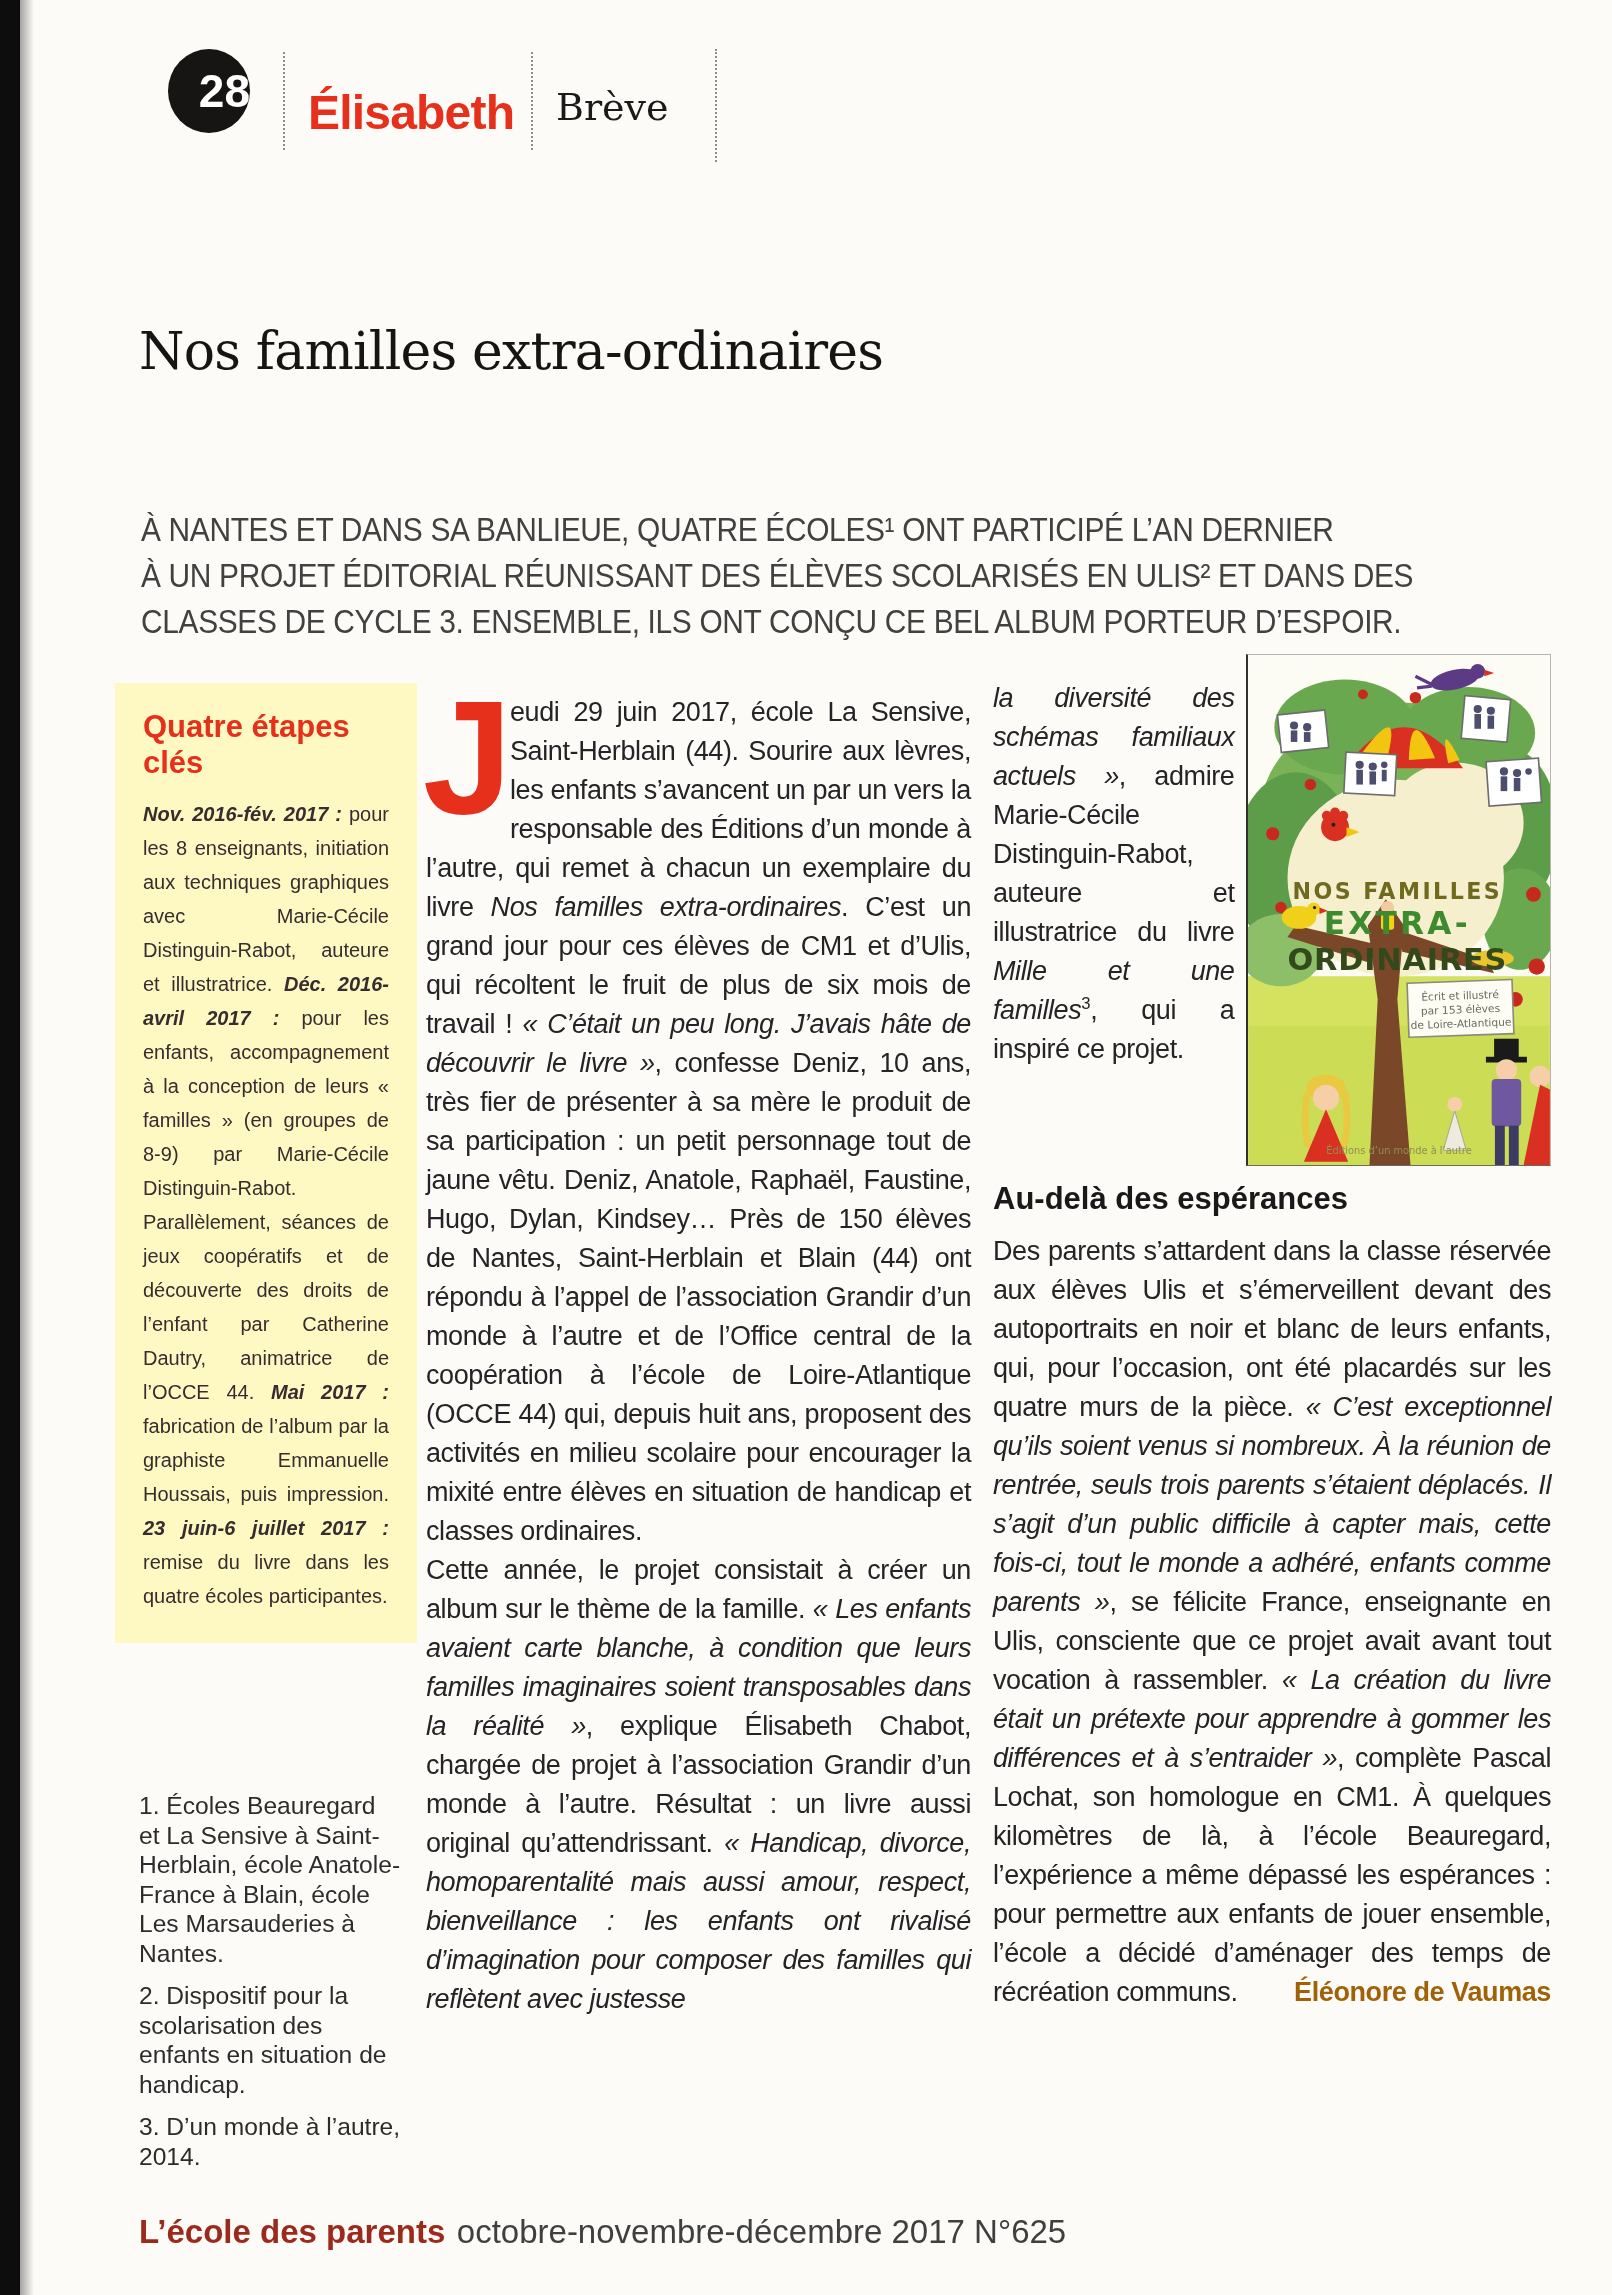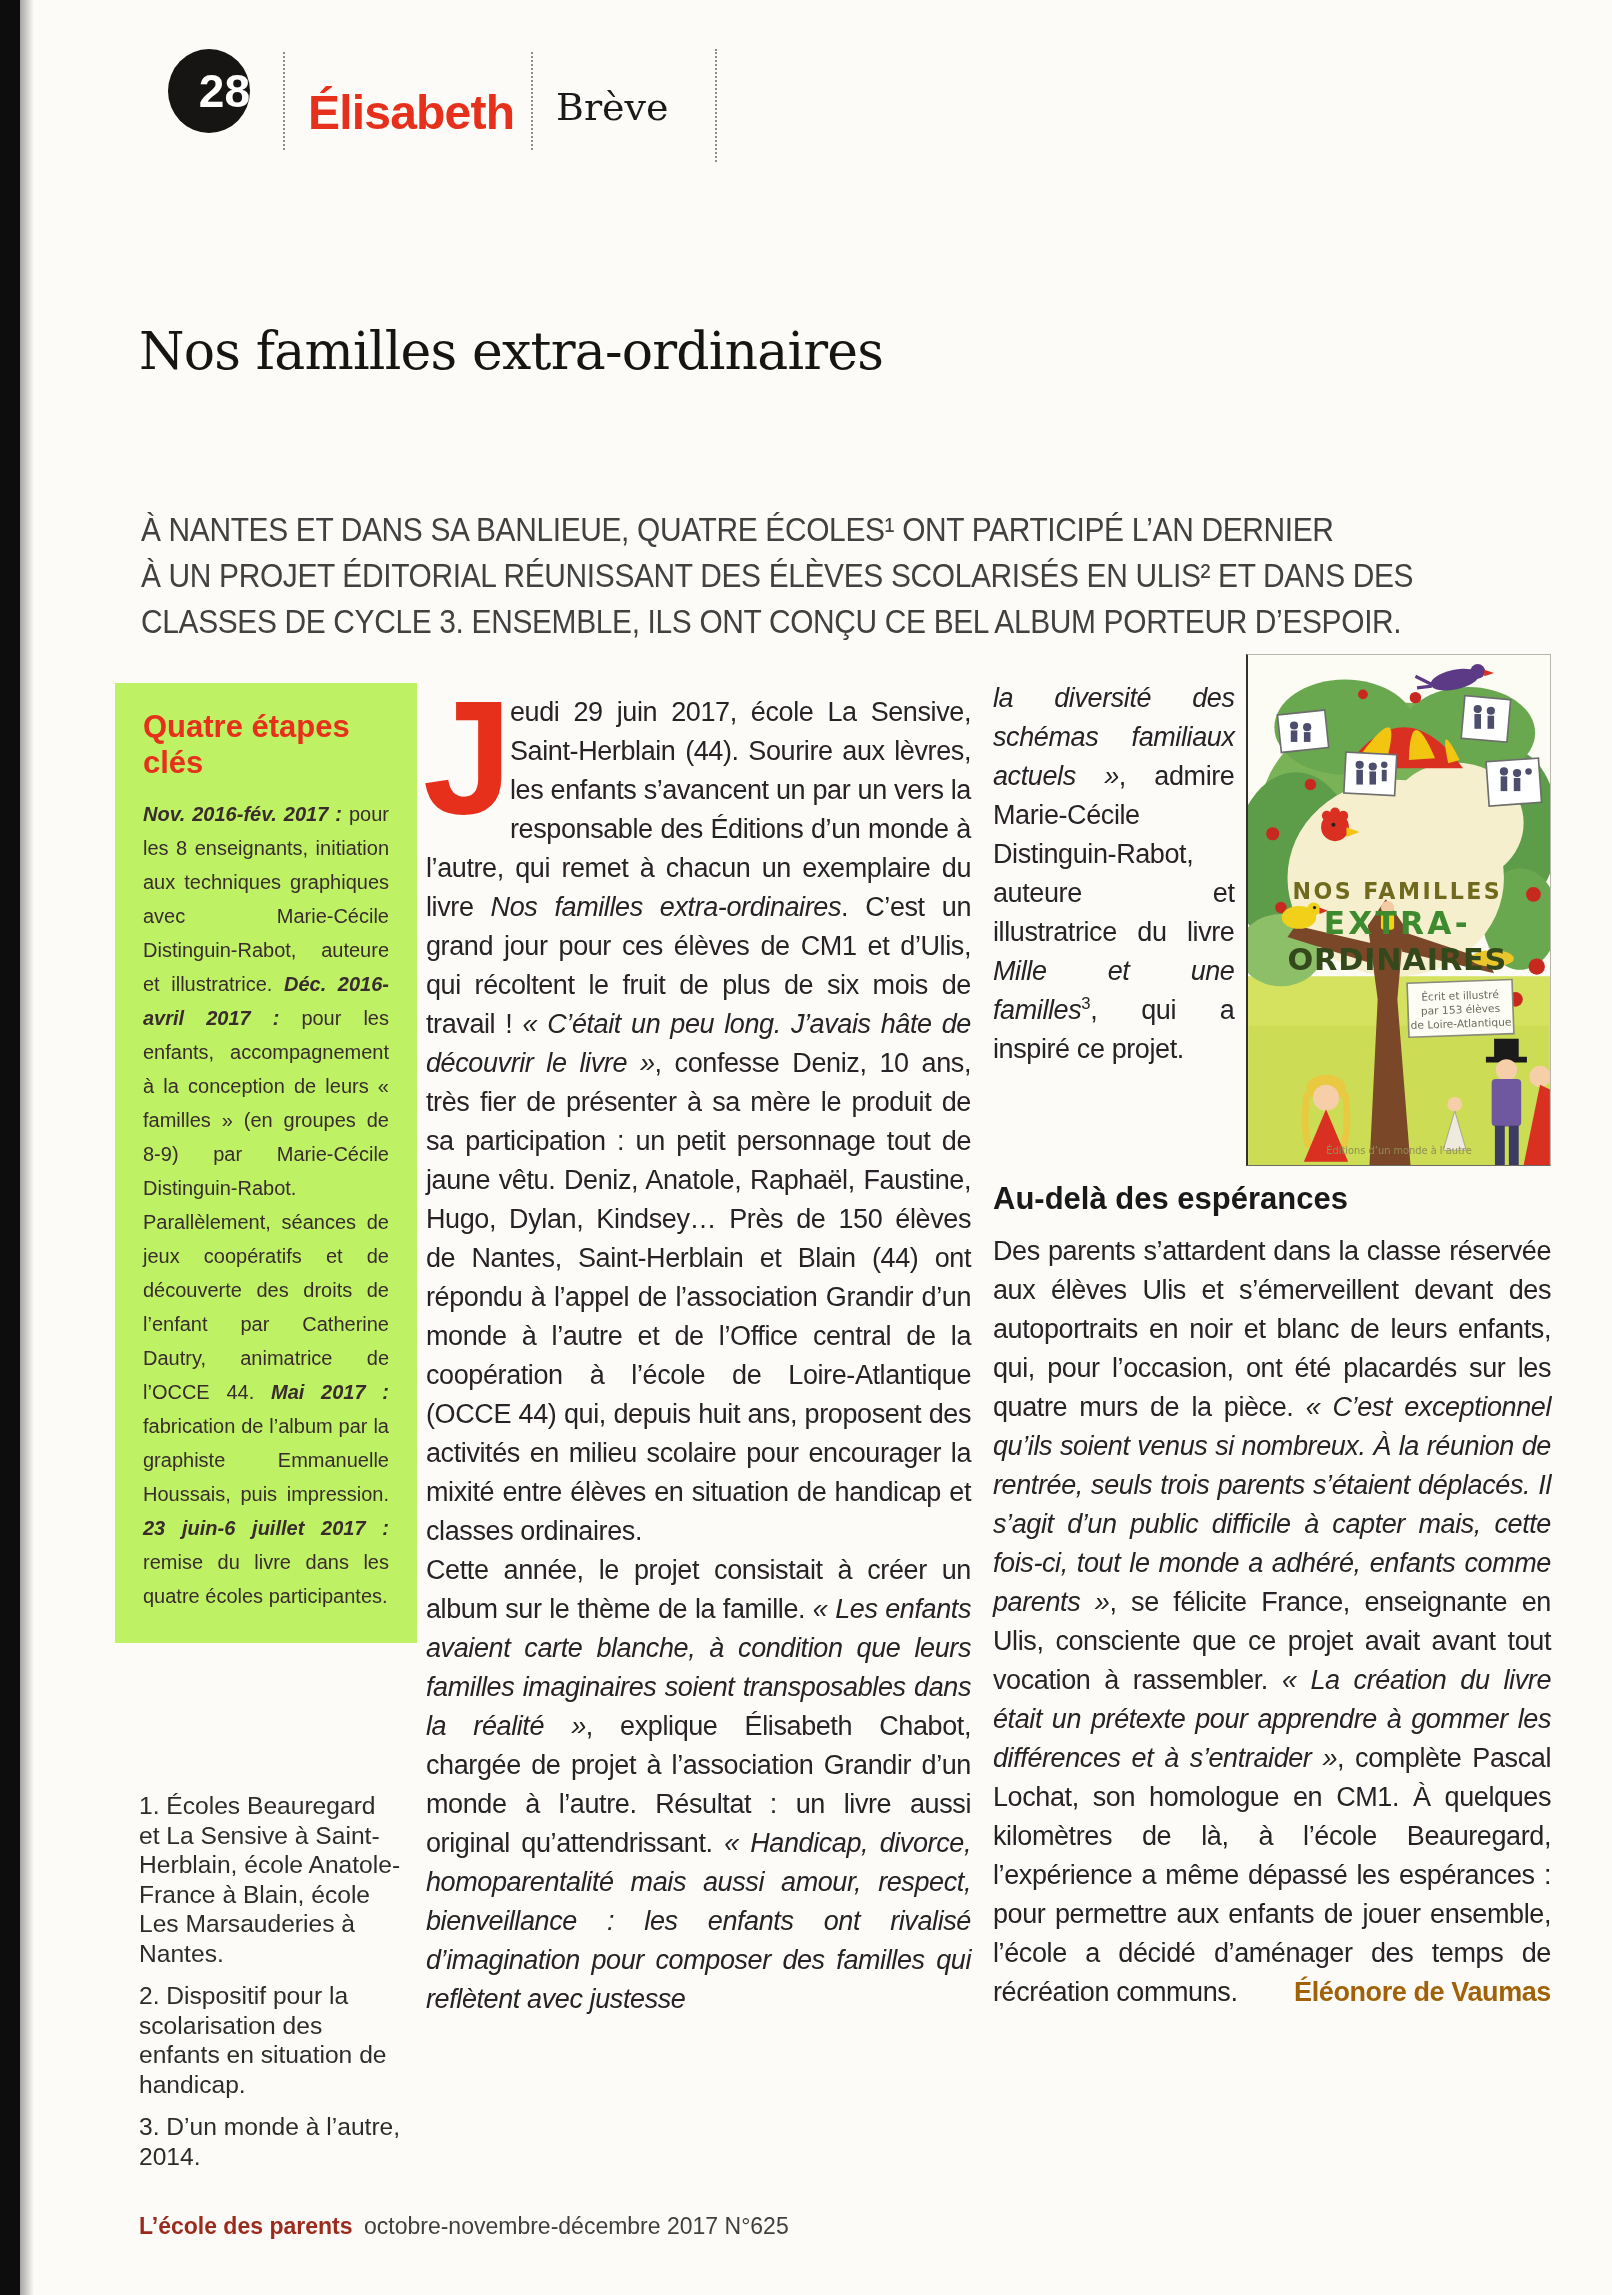--- a/index.html
+++ b/index.html
@@ -27,21 +27,21 @@
   
   .kicker{position:absolute;left:139px;top:321px;font-size:52px;letter-spacing:-0.8px;
     font-family:"DejaVu Serif", serif;color:#161514;}
   .page-title{position:absolute;left:136px;top:392px;font-size:64px;font-weight:bold;
     letter-spacing:-1.6px;color:#0f0f0f;}
   
   .standfirst{position:absolute;left:141px;top:506px;width:1442px;color:#414141;}
   .standfirst .sf-line{font-size:34px;line-height:46px;letter-spacing:-0.4px;
     transform:scaleX(.88);transform-origin:left;white-space:nowrap;}
   
-  .sidebar-box{position:absolute;left:115px;top:683px;width:302px;background:#bef264;
+  .sidebar-box{position:absolute;left:115px;top:683px;width:302px;background:#fef9c3;
     padding:26px 28px 29.5px;box-sizing:border-box;}
   .sidebar-title{font-size:31px;font-weight:bold;color:#e7301b;margin:0 0 16.4px;}
   .sidebar-body{font-size:20px;line-height:34px;text-align:justify;color:#392b2e;}
   
   .footnotes{position:absolute;left:139px;top:1791px;width:262px;color:#2c2c2c;}
   .footnote{font-size:24.6px;line-height:29.5px;margin:0 0 13px;}
   
   .col-mid{position:absolute;left:426px;top:693px;width:545px;}
   .col-right{position:absolute;left:993px;top:654px;width:558px;}
   .bodytext{font-size:27px;line-height:39px;letter-spacing:-0.4px;text-align:justify;
@@ -54,21 +54,21 @@
   .byline{float:right;font-weight:bold;color:#a16207;letter-spacing:-0.4px;}
   
   .book-cover{float:right;width:302px;height:510px;margin:0 0 14.8px 11.5px;
     border:0.8px solid #b9b5ae;border-left:2.5px solid #35302a;border-bottom:0.8px solid #6d6a64;
     background:#fcfcf5;}
   
   .run-i{font-style:italic;}
   .run-bi{font-weight:bold;font-style:italic;}
   .run-sup{vertical-align:super;font-size:62%;line-height:0;}
   
-  .footer{position:absolute;left:139px;top:2213px;font-size:23px;white-space:nowrap;}
+  .footer{position:absolute;left:139px;top:2213px;font-size:33px;white-space:nowrap;}
   .footer .mag{font-weight:bold;color:#9c2a1c;}
   .footer .issue{color:#3f3f3f;margin-left:11.5px;}
 </style>
 </head>
 <body>
 
 <div class="page">
   <div class="scan-left"></div>
   <div class="scan-left-fade"></div>
 

